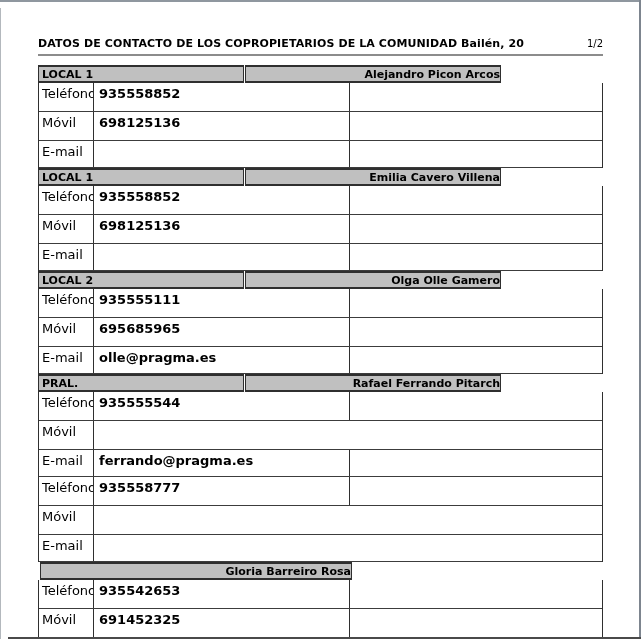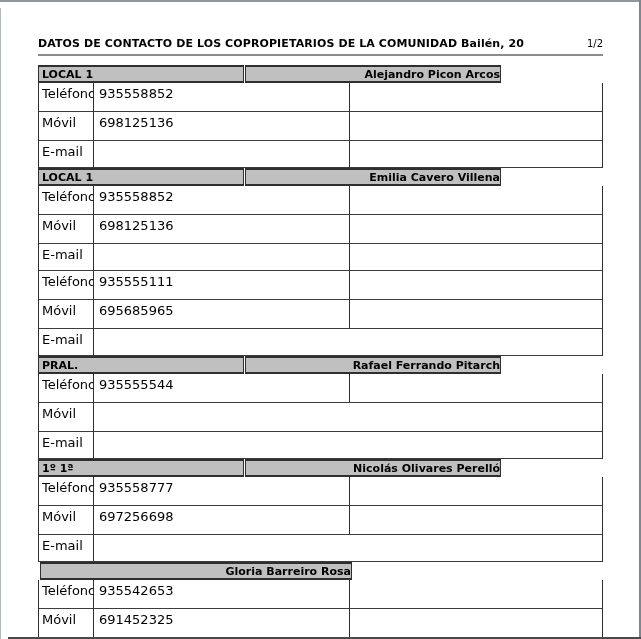--- a/index.html
+++ b/index.html
@@ -71,21 +71,21 @@
   .row-tel, .row-mov { height: 29px; }
   .row-mail { height: 27px; }
   .cell {
     font-size: 13px;
     line-height: 13px;
     padding: 4px 0 0 3px;
     white-space: nowrap;
     overflow: hidden;
   }
   .cell.label { width: 55px; border-right: 1px solid var(--table-border, #2f2f2f); }
-  .cell.value { width: 256px; border-right: 1px solid var(--table-border, #2f2f2f); padding-left: 5px; }
+  .cell.value { width: 256px; border-right: 1px solid var(--table-border, #2f2f2f); padding-left: 5px; font-weight: bold; }
   .cell.rest  { flex: 1; }
 </style>
 </head>
 <body>
 
 <div class="frame-top"></div>
 <div class="frame-left"></div>
 <div class="frame-right"></div>
 
 <div class="page">
@@ -139,33 +139,39 @@
       </div>
       <div class="row row-mail">
         <div class="cell label">E-mail</div>
         <div class="cell value"></div>
         <div class="cell rest"></div>
       </div>
     </div>
   </div>
 
   <div class="block">
+    <div class="block-header">
+      <div class="hdr-cell unit-cell">LOCAL 2</div>
+      <div class="header-gap"></div>
+      <div class="hdr-cell name-cell">Olga Olle Gamero</div>
+    </div>
     <div class="rows">
       <div class="row row-tel">
         <div class="cell label">Teléfono</div>
         <div class="cell value">935555111</div>
         <div class="cell rest"></div>
       </div>
       <div class="row row-mov">
         <div class="cell label">Móvil</div>
         <div class="cell value">695685965</div>
         <div class="cell rest"></div>
       </div>
       <div class="row row-mail">
         <div class="cell label">E-mail</div>
+        <div class="cell value">olle@pragma.es</div>
         <div class="cell rest"></div>
       </div>
     </div>
   </div>
 
   <div class="block">
     <div class="block-header">
       <div class="hdr-cell unit-cell">PRAL.</div>
       <div class="header-gap"></div>
       <div class="hdr-cell name-cell">Rafael Ferrando Pitarch</div>
@@ -175,40 +181,35 @@
         <div class="cell label">Teléfono</div>
         <div class="cell value">935555544</div>
         <div class="cell rest"></div>
       </div>
       <div class="row row-mov">
         <div class="cell label">Móvil</div>
         <div class="cell rest"></div>
       </div>
       <div class="row row-mail">
         <div class="cell label">E-mail</div>
-        <div class="cell rest"></div>
-      </div>
-    </div>
-  </div>
-
-  <div class="block">
-    <div class="block-header">
-      <div class="hdr-cell unit-cell">1º 1ª</div>
-      <div class="header-gap"></div>
-      <div class="hdr-cell name-cell">Nicolás Olivares Perelló</div>
-    </div>
+        <div class="cell value">ferrando@pragma.es</div>
+        <div class="cell rest"></div>
+      </div>
+    </div>
+  </div>
+
+  <div class="block">
     <div class="rows">
       <div class="row row-tel">
         <div class="cell label">Teléfono</div>
         <div class="cell value">935558777</div>
         <div class="cell rest"></div>
       </div>
       <div class="row row-mov">
         <div class="cell label">Móvil</div>
-        <div class="cell value">697256698</div>
         <div class="cell rest"></div>
       </div>
       <div class="row row-mail">
         <div class="cell label">E-mail</div>
         <div class="cell rest"></div>
       </div>
     </div>
   </div>
 
   <div class="block">

